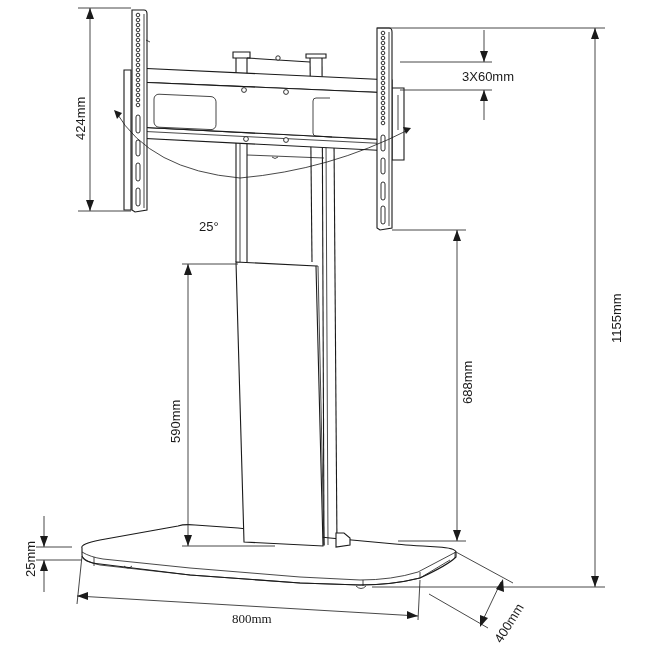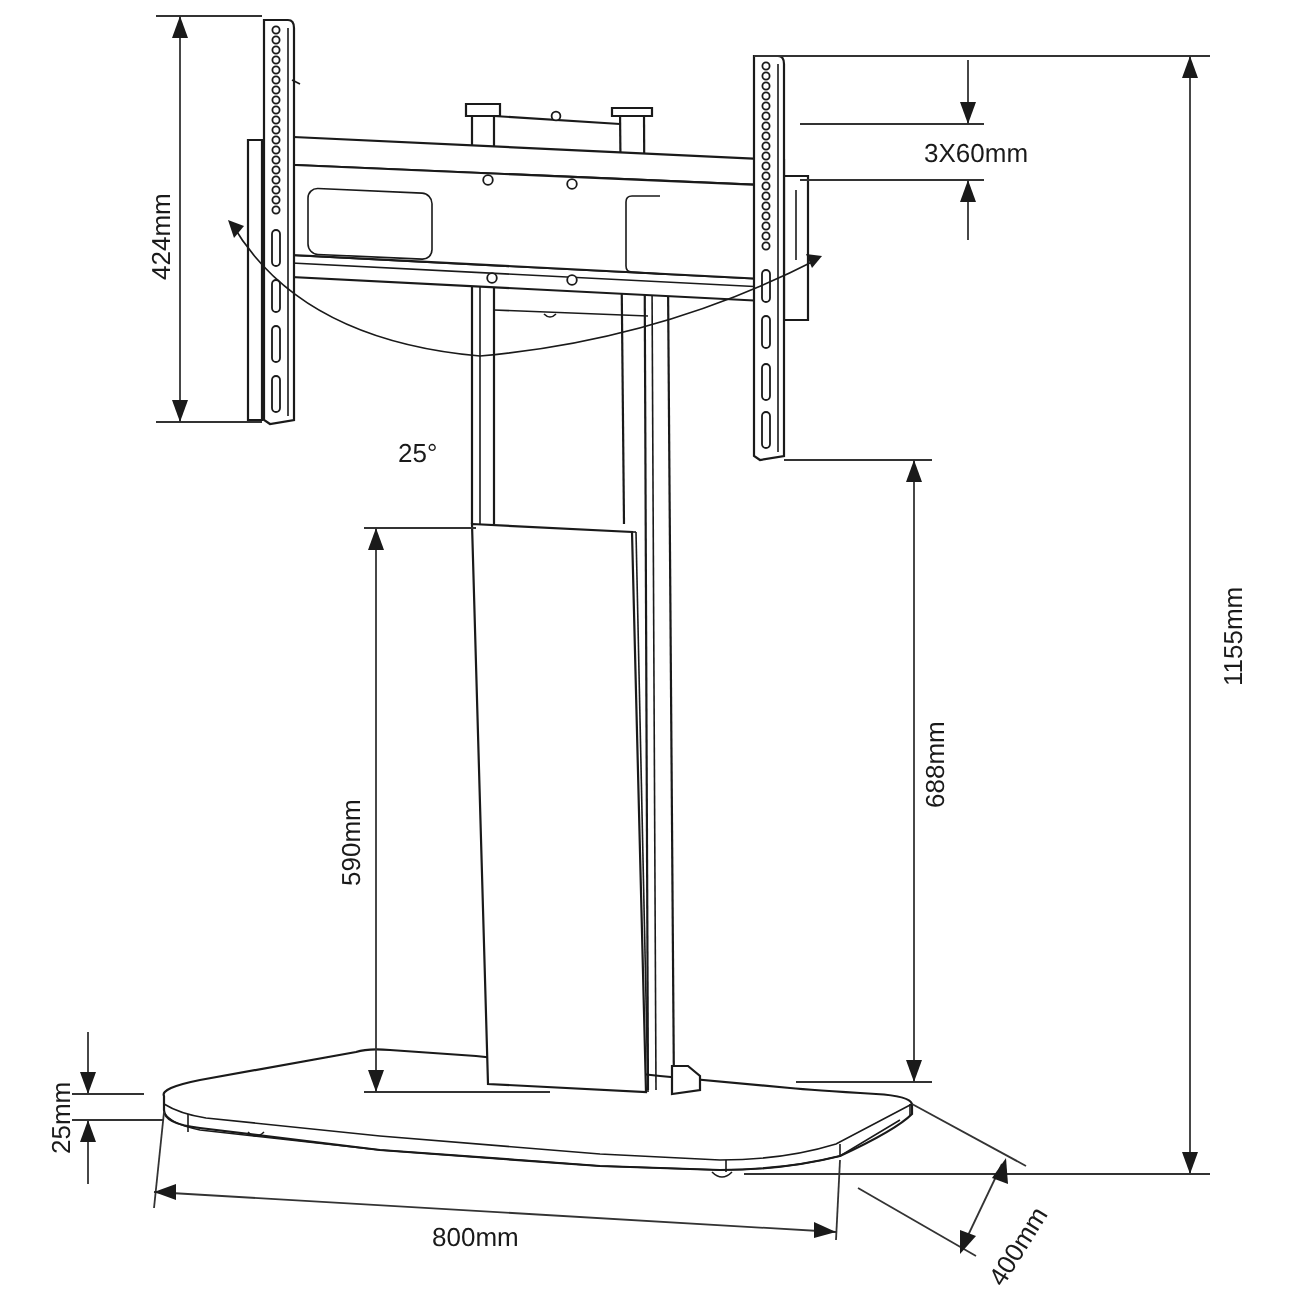--- a/index.html
+++ b/index.html
@@ -224,17 +224,17 @@
 <div class="label" style="left:462px; top:70px;">3X60mm</div>
 
 <div class="label rot" style="left:610px; top:343px; transform: rotate(-90deg);">1155mm</div>
 
 <div class="label rot" style="left:461px; top:404px; transform: rotate(-90deg);">688mm</div>
 
 <div class="label rot" style="left:169px; top:443px; transform: rotate(-90deg);">590mm</div>
 
 <div class="label rot" style="left:24px; top:577px; transform: rotate(-90deg);">25mm</div>
 
-<div class="label" style="left:216px; top:612px;">800mm</div>
+<div class="label" style="left:232px; top:612px;font-family:Liberation Serif, serif;">800mm</div>
 
 <div class="label rot" style="left:492px; top:638px; transform: rotate(-58deg);">400mm</div>
 
 </div>
 
 </body></html>

